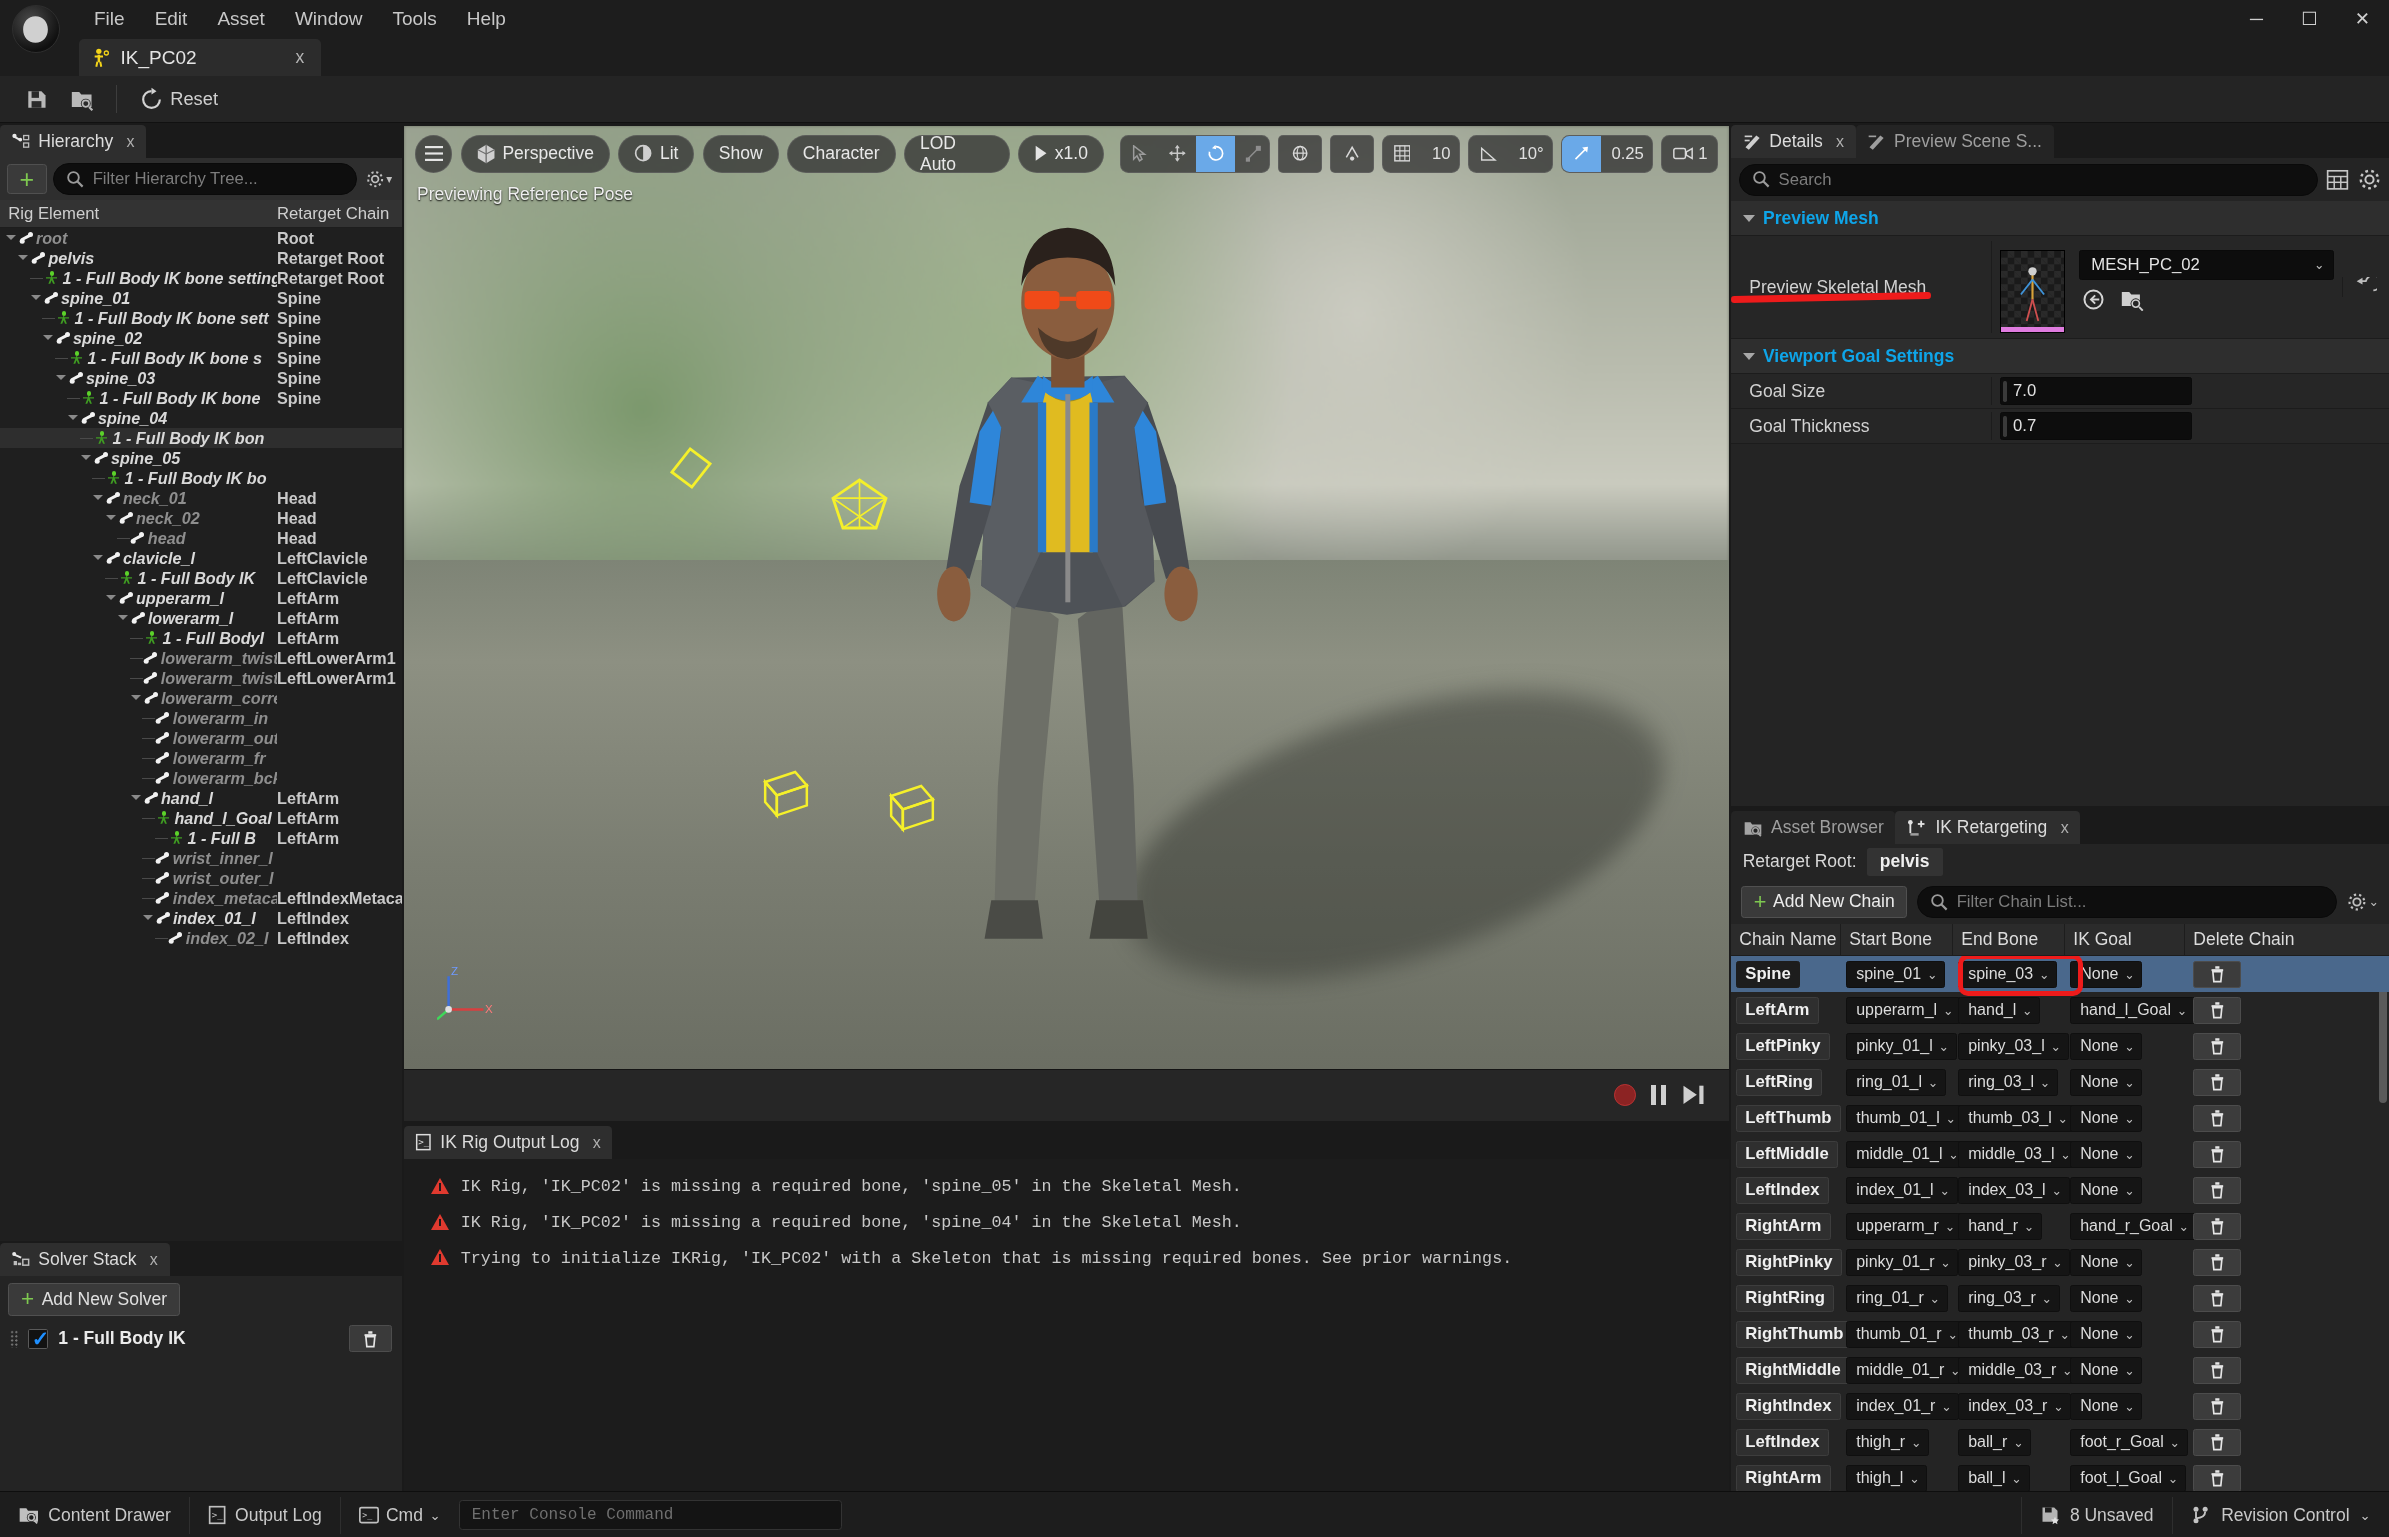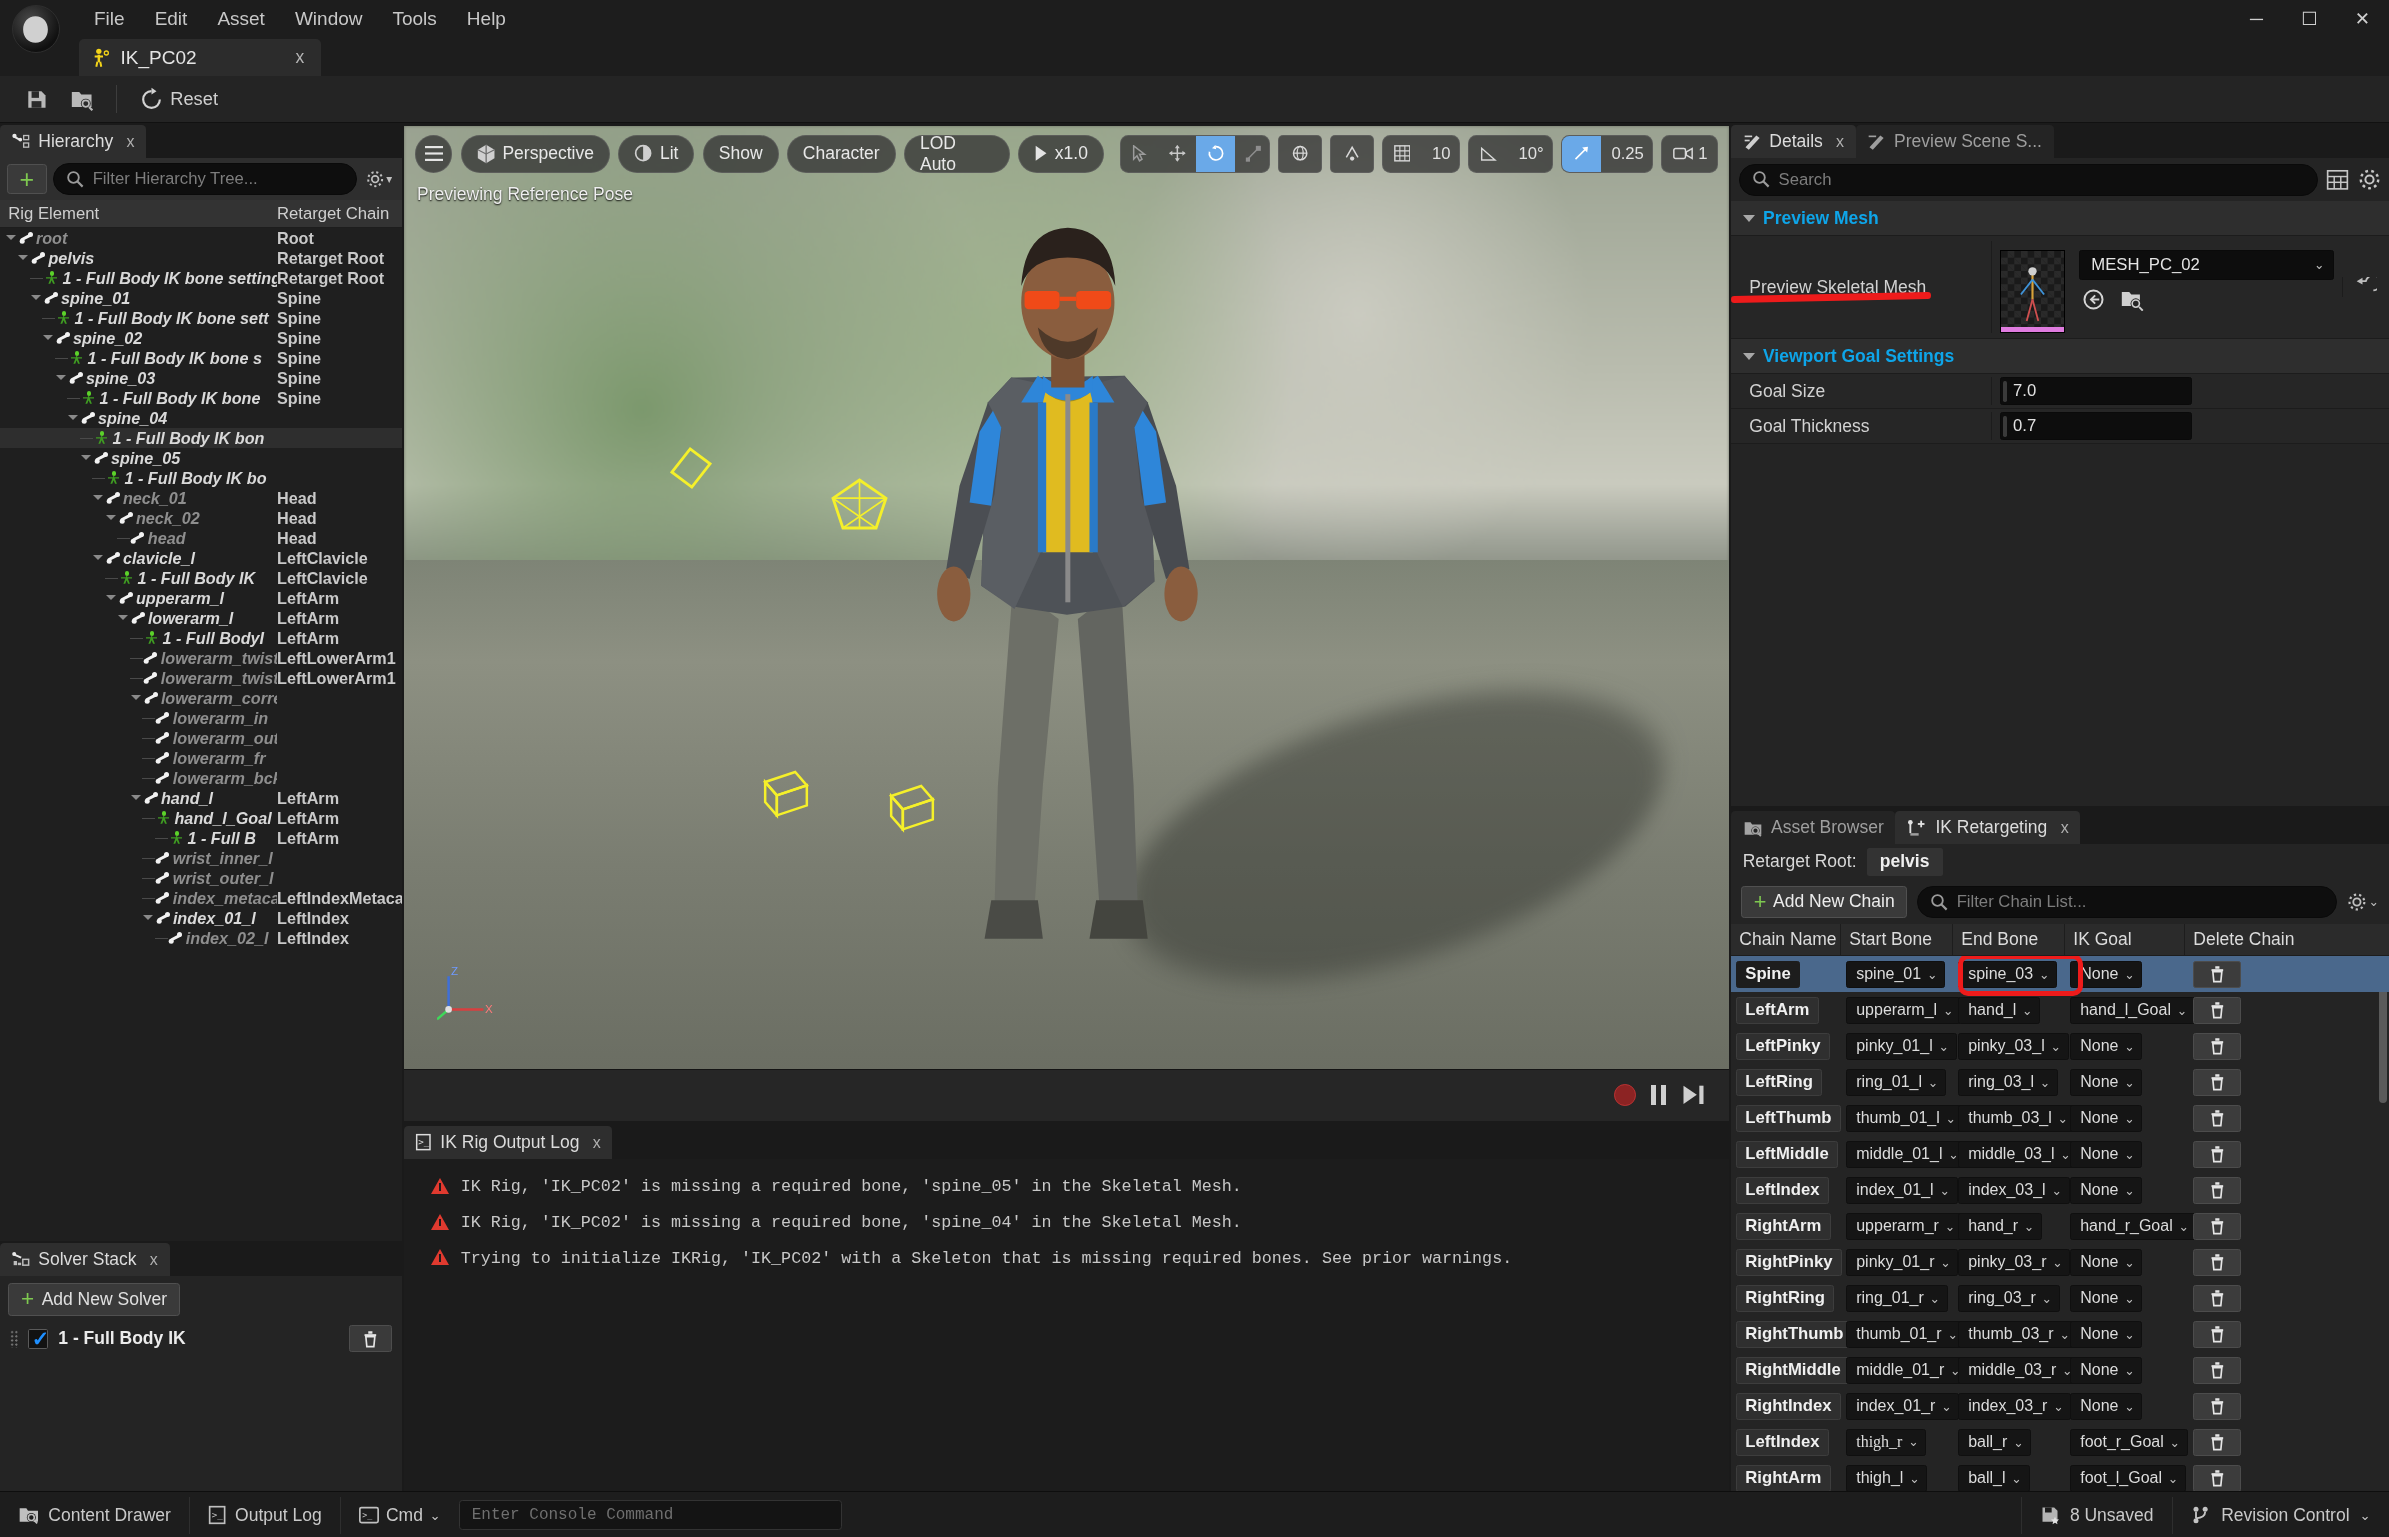--- a/index.html
+++ b/index.html
@@ -1552,21 +1552,21 @@
                     <rect x="7.5" y="1.5" width="5" height="3" fill="#e6e6e6"></rect>
                     <path d="M4.6 8 h10.8 l-1.2 12 h-8.4 z" fill="none" stroke="#e6e6e6" stroke-width="2"></path>
                   </svg>
                 </span>
               </div>
             </div>
             <div class="rt-row">
               <div class="cell cw1">
                 <span class="chipname">LeftIndex</span>
               </div>
-              <div class="cell cw2" style="padding-left: 5px; font-family: Liberation Serif, serif;">
+              <div class="cell cw2" style="padding-left: 5px;">
                 <span class="dd">
                   <span>thigh_r</span>
                   <span class="chev">⌄</span>
                 </span>
               </div>
               <div class="cell cw3" style="padding-left: 5px;">
                 <span class="dd">
                   <span>ball_r</span>
                   <span class="chev">⌄</span>
                 </span>

